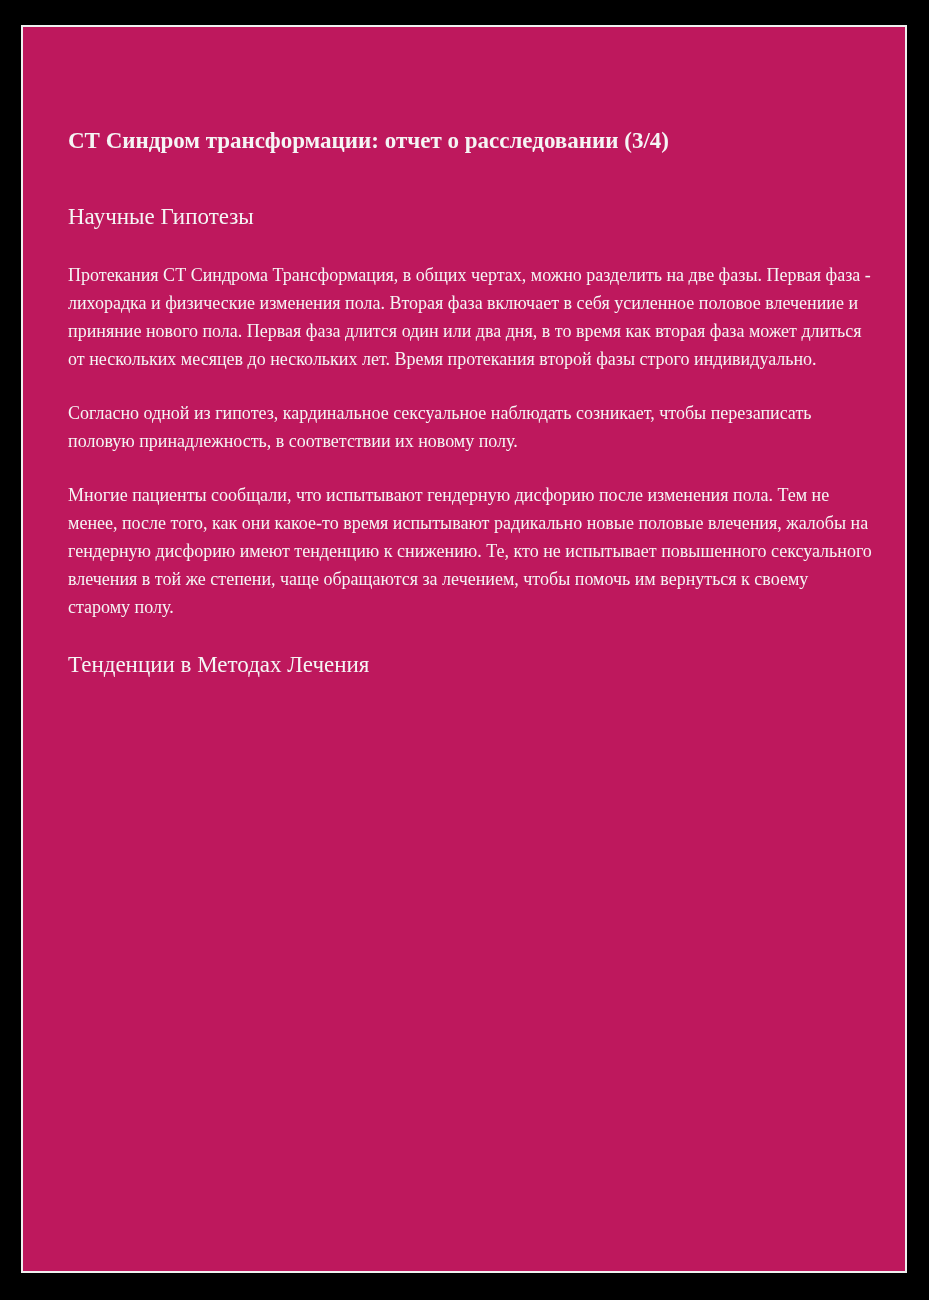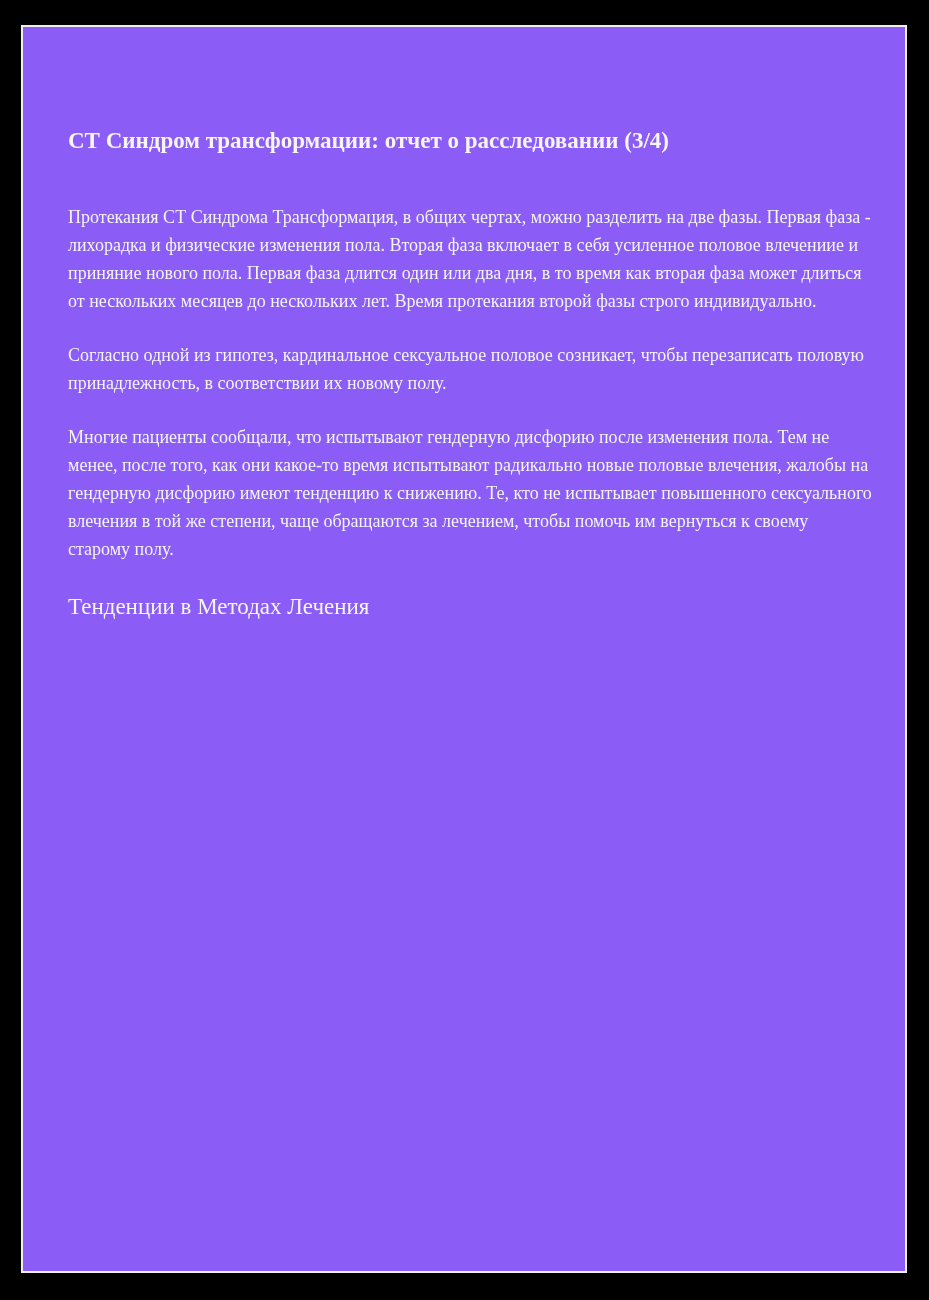--- a/index.html
+++ b/index.html
@@ -16,21 +16,21 @@
     color: #f5f5f5;
   }
   .page-frame {
     position: absolute;
     left: 21px;
     top: 25px;
     width: 886px;
     height: 1248px;
     box-sizing: border-box;
     border: 2px solid #efefef;
-    background: #8b5cf6;
+    background: #be185d;
   }
   .content {
     padding: 100px 32px 0 45px;
   }
   .report-title {
     font-weight: bold;
     font-size: 23px;
     line-height: 28px;
     margin: 0 0 48px 0;
   }
@@ -52,22 +52,23 @@
 </style>
 </head>
 <body>
 
 <div class="page-frame">
   <div class="content">
 
     <h1 class="report-title">СТ Синдром трансформации: отчет о расследовании (3/4)</h1>
 
     <div class="section">
+      <h2 class="section-heading">Научные Гипотезы</h2>
       <p class="paragraph">Протекания СТ Синдрома Трансформация, в общих чертах, можно разделить на две фазы. Первая фаза - лихорадка и физические изменения пола. Вторая фаза включает в себя усиленное половое влечениие и приняние нового пола. Первая фаза длится один или два дня, в то время как вторая фаза может длиться от нескольких месяцев до нескольких лет. Время протекания второй фазы строго индивидуально.</p>
-      <p class="paragraph">Согласно одной из гипотез, кардинальное сексуальное половое созникает, чтобы перезаписать половую принадлежность, в соответствии их новому полу.</p>
+      <p class="paragraph">Согласно одной из гипотез, кардинальное сексуальное наблюдать созникает, чтобы перезаписать половую принадлежность, в соответствии их новому полу.</p>
       <p class="paragraph">Многие пациенты сообщали, что испытывают гендерную дисфорию после изменения пола. Тем не менее, после того, как они какое-то время испытывают радикально новые половые влечения, жалобы на гендерную дисфорию имеют тенденцию к снижению. Те, кто не испытывает повышенного сексуального влечения в той же степени, чаще обращаются за лечением, чтобы помочь им вернуться к своему старому полу.</p>
     </div>
 
     <div class="section">
       <h2 class="section-heading">Тенденции в Методах Лечения</h2>
     </div>
 
   </div>
 </div>
 

